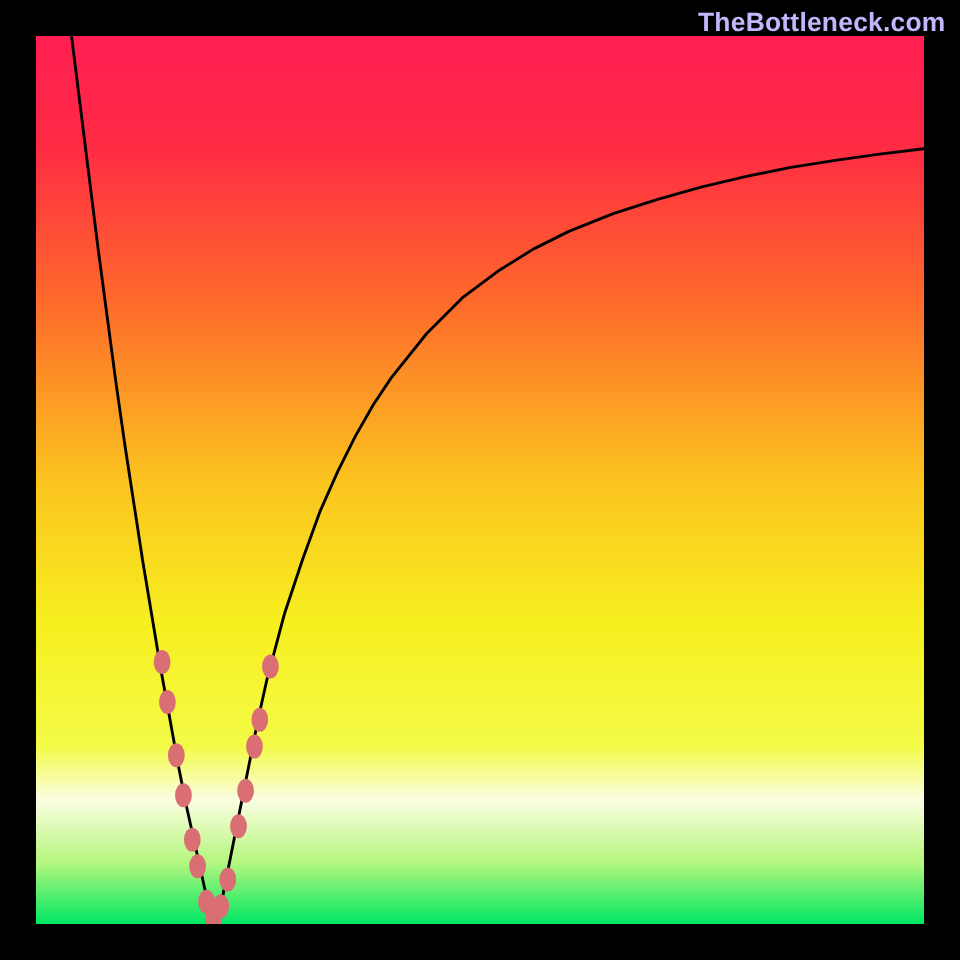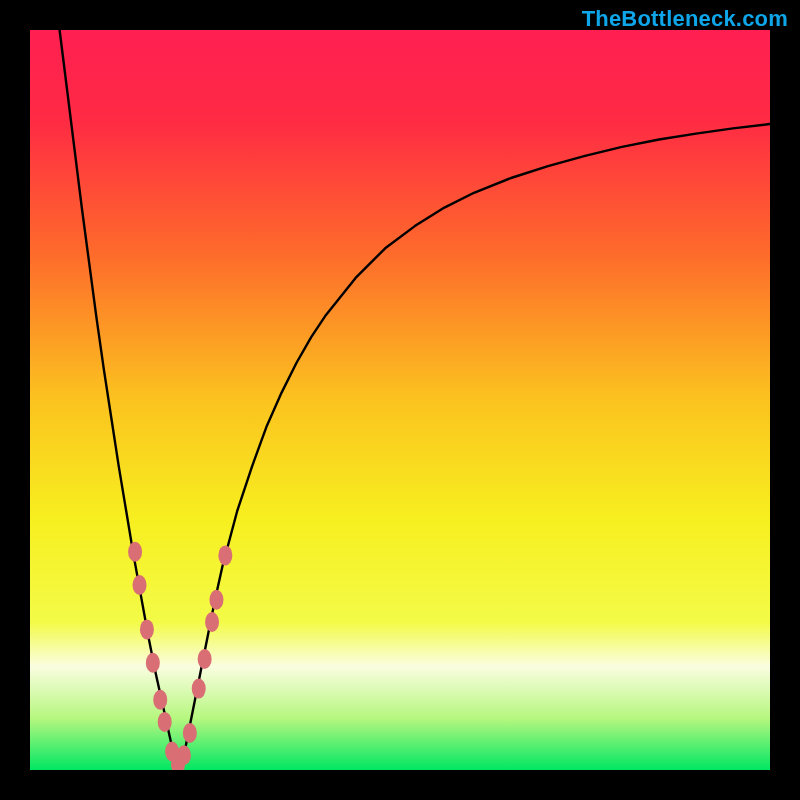--- a/index.html
+++ b/index.html
@@ -26,21 +26,21 @@
     height: 740px;
     overflow: hidden;
   }
   .watermark {
     position: absolute;
     top: 6px;
     right: 12px;
     font-family: Arial, Helvetica, sans-serif;
     font-size: 22px;
     font-weight: 600;
-    color: #0ea5e9;
+    color: #c4b5fd;
     letter-spacing: 0.2px;
   }
   svg {
     display: block;
   }
 </style>
 </head>
 <body>
 
 <div class="frame">

